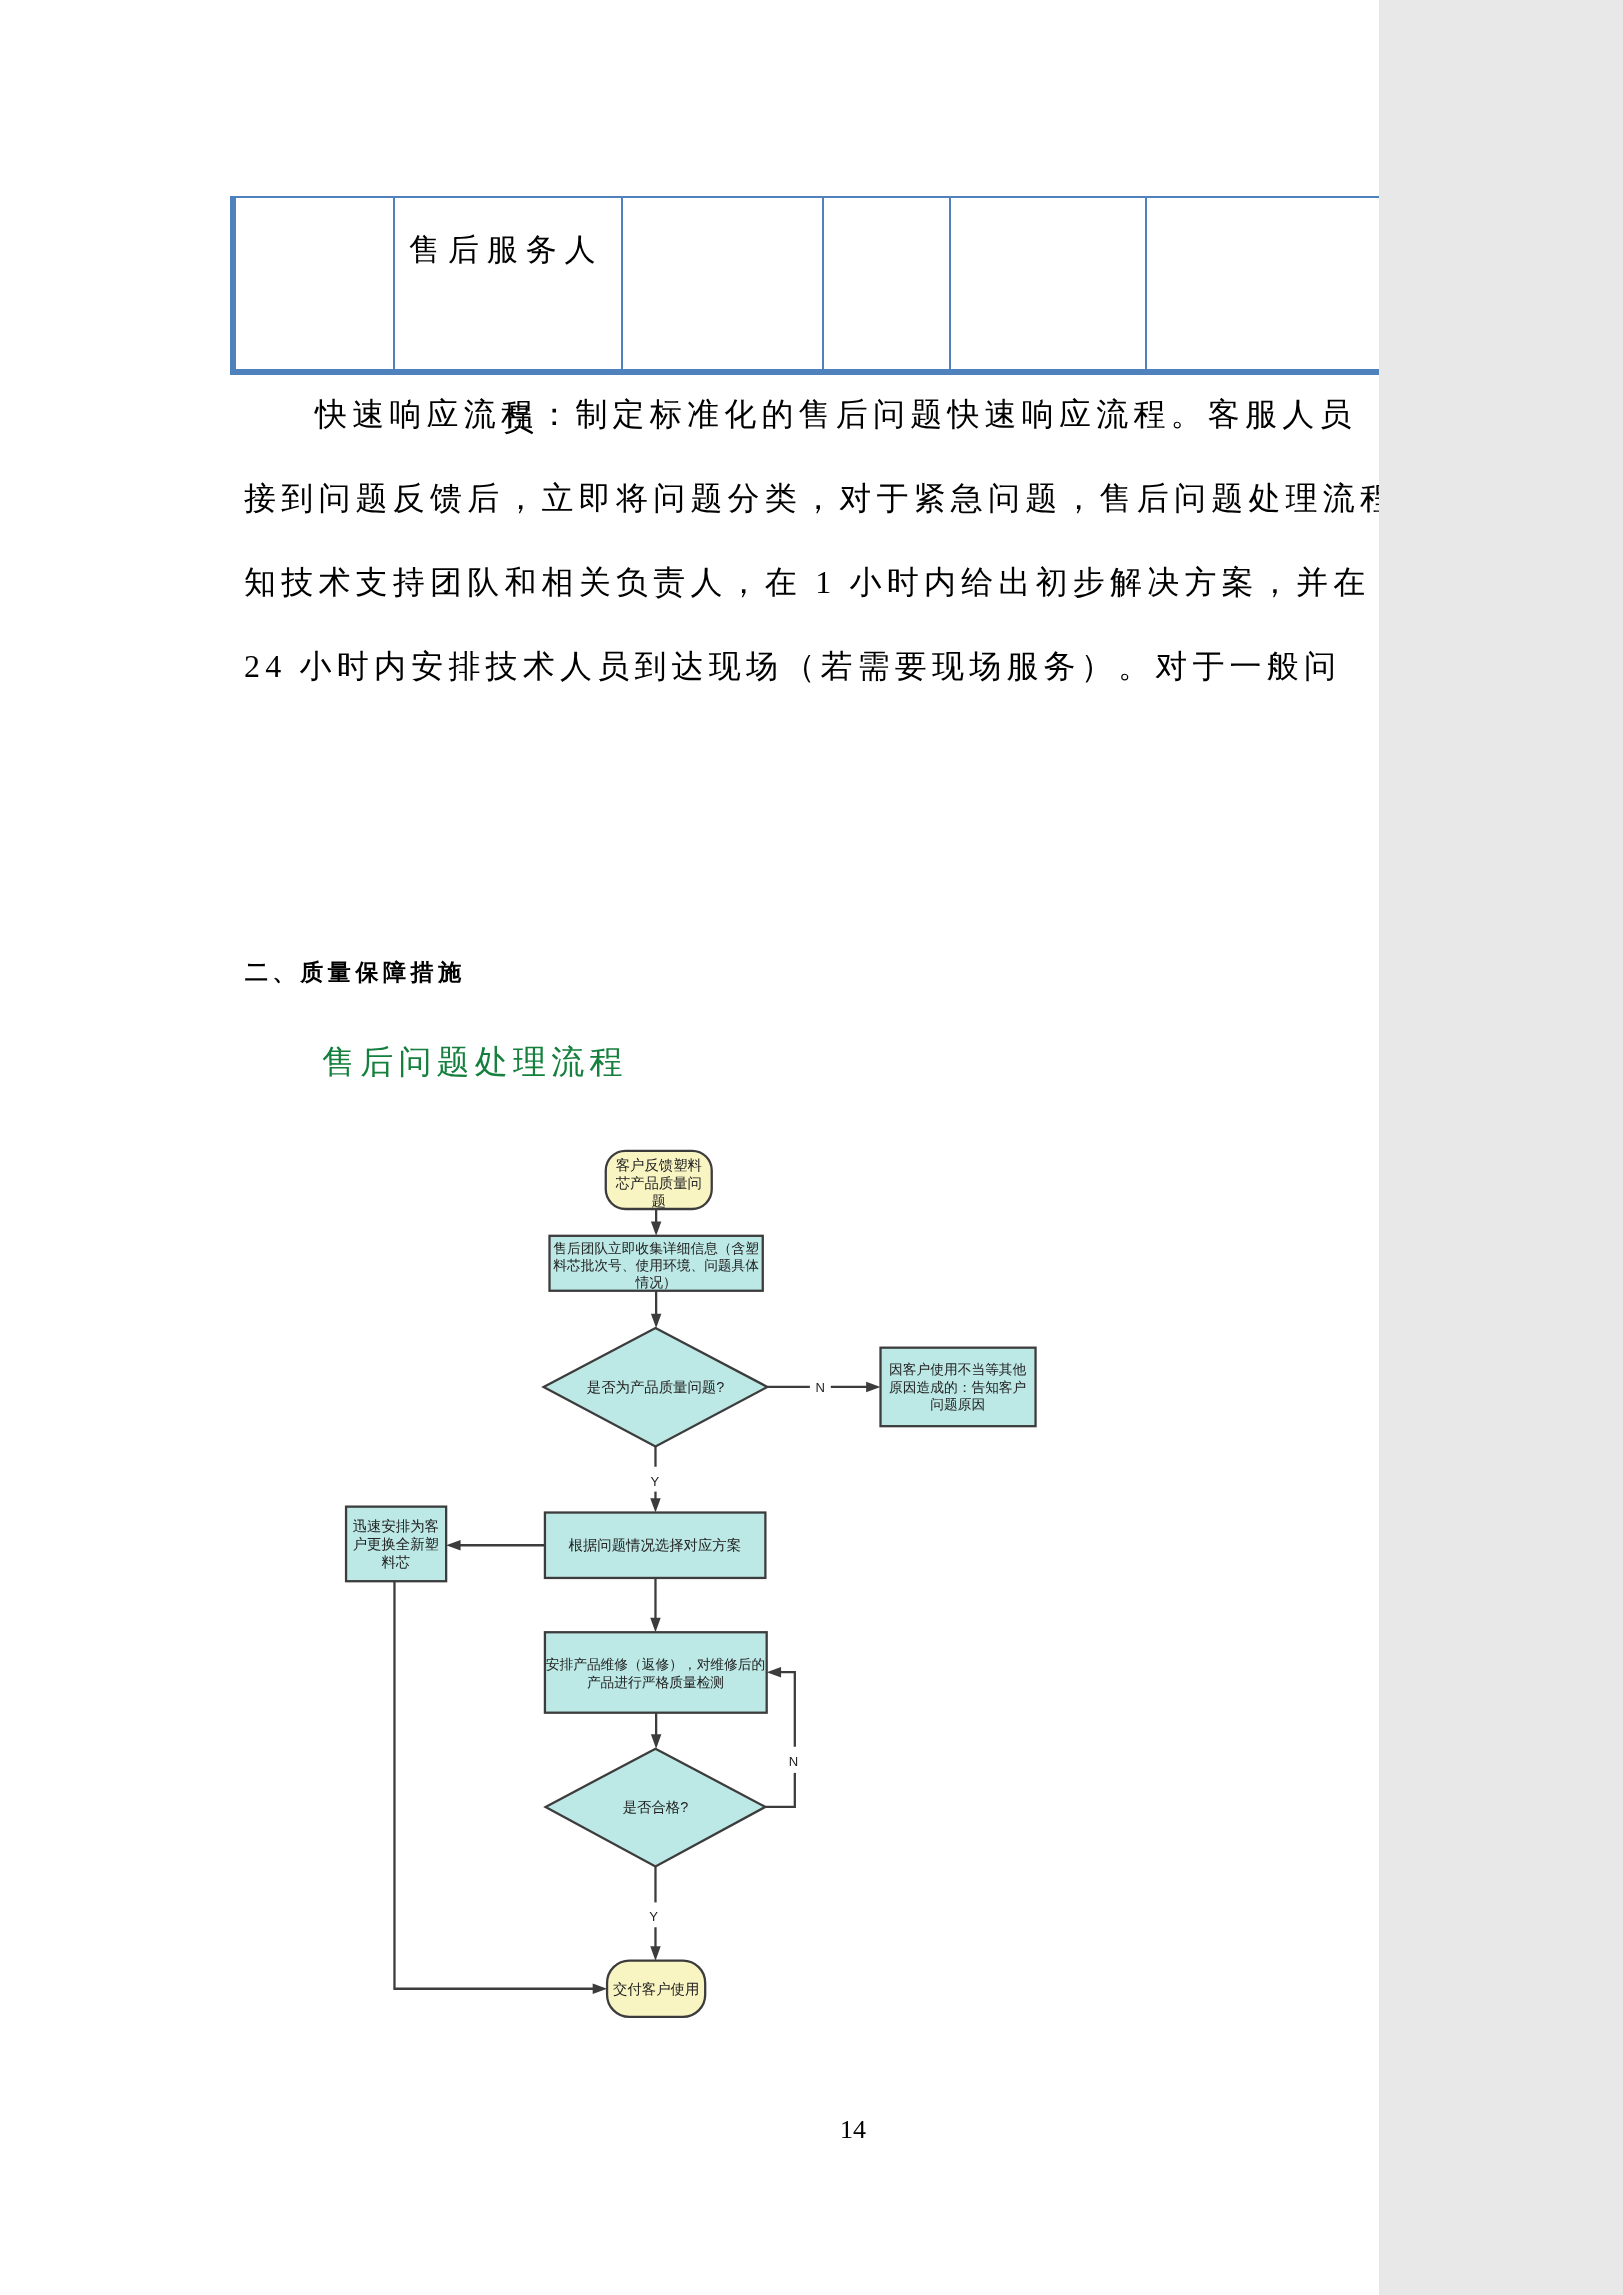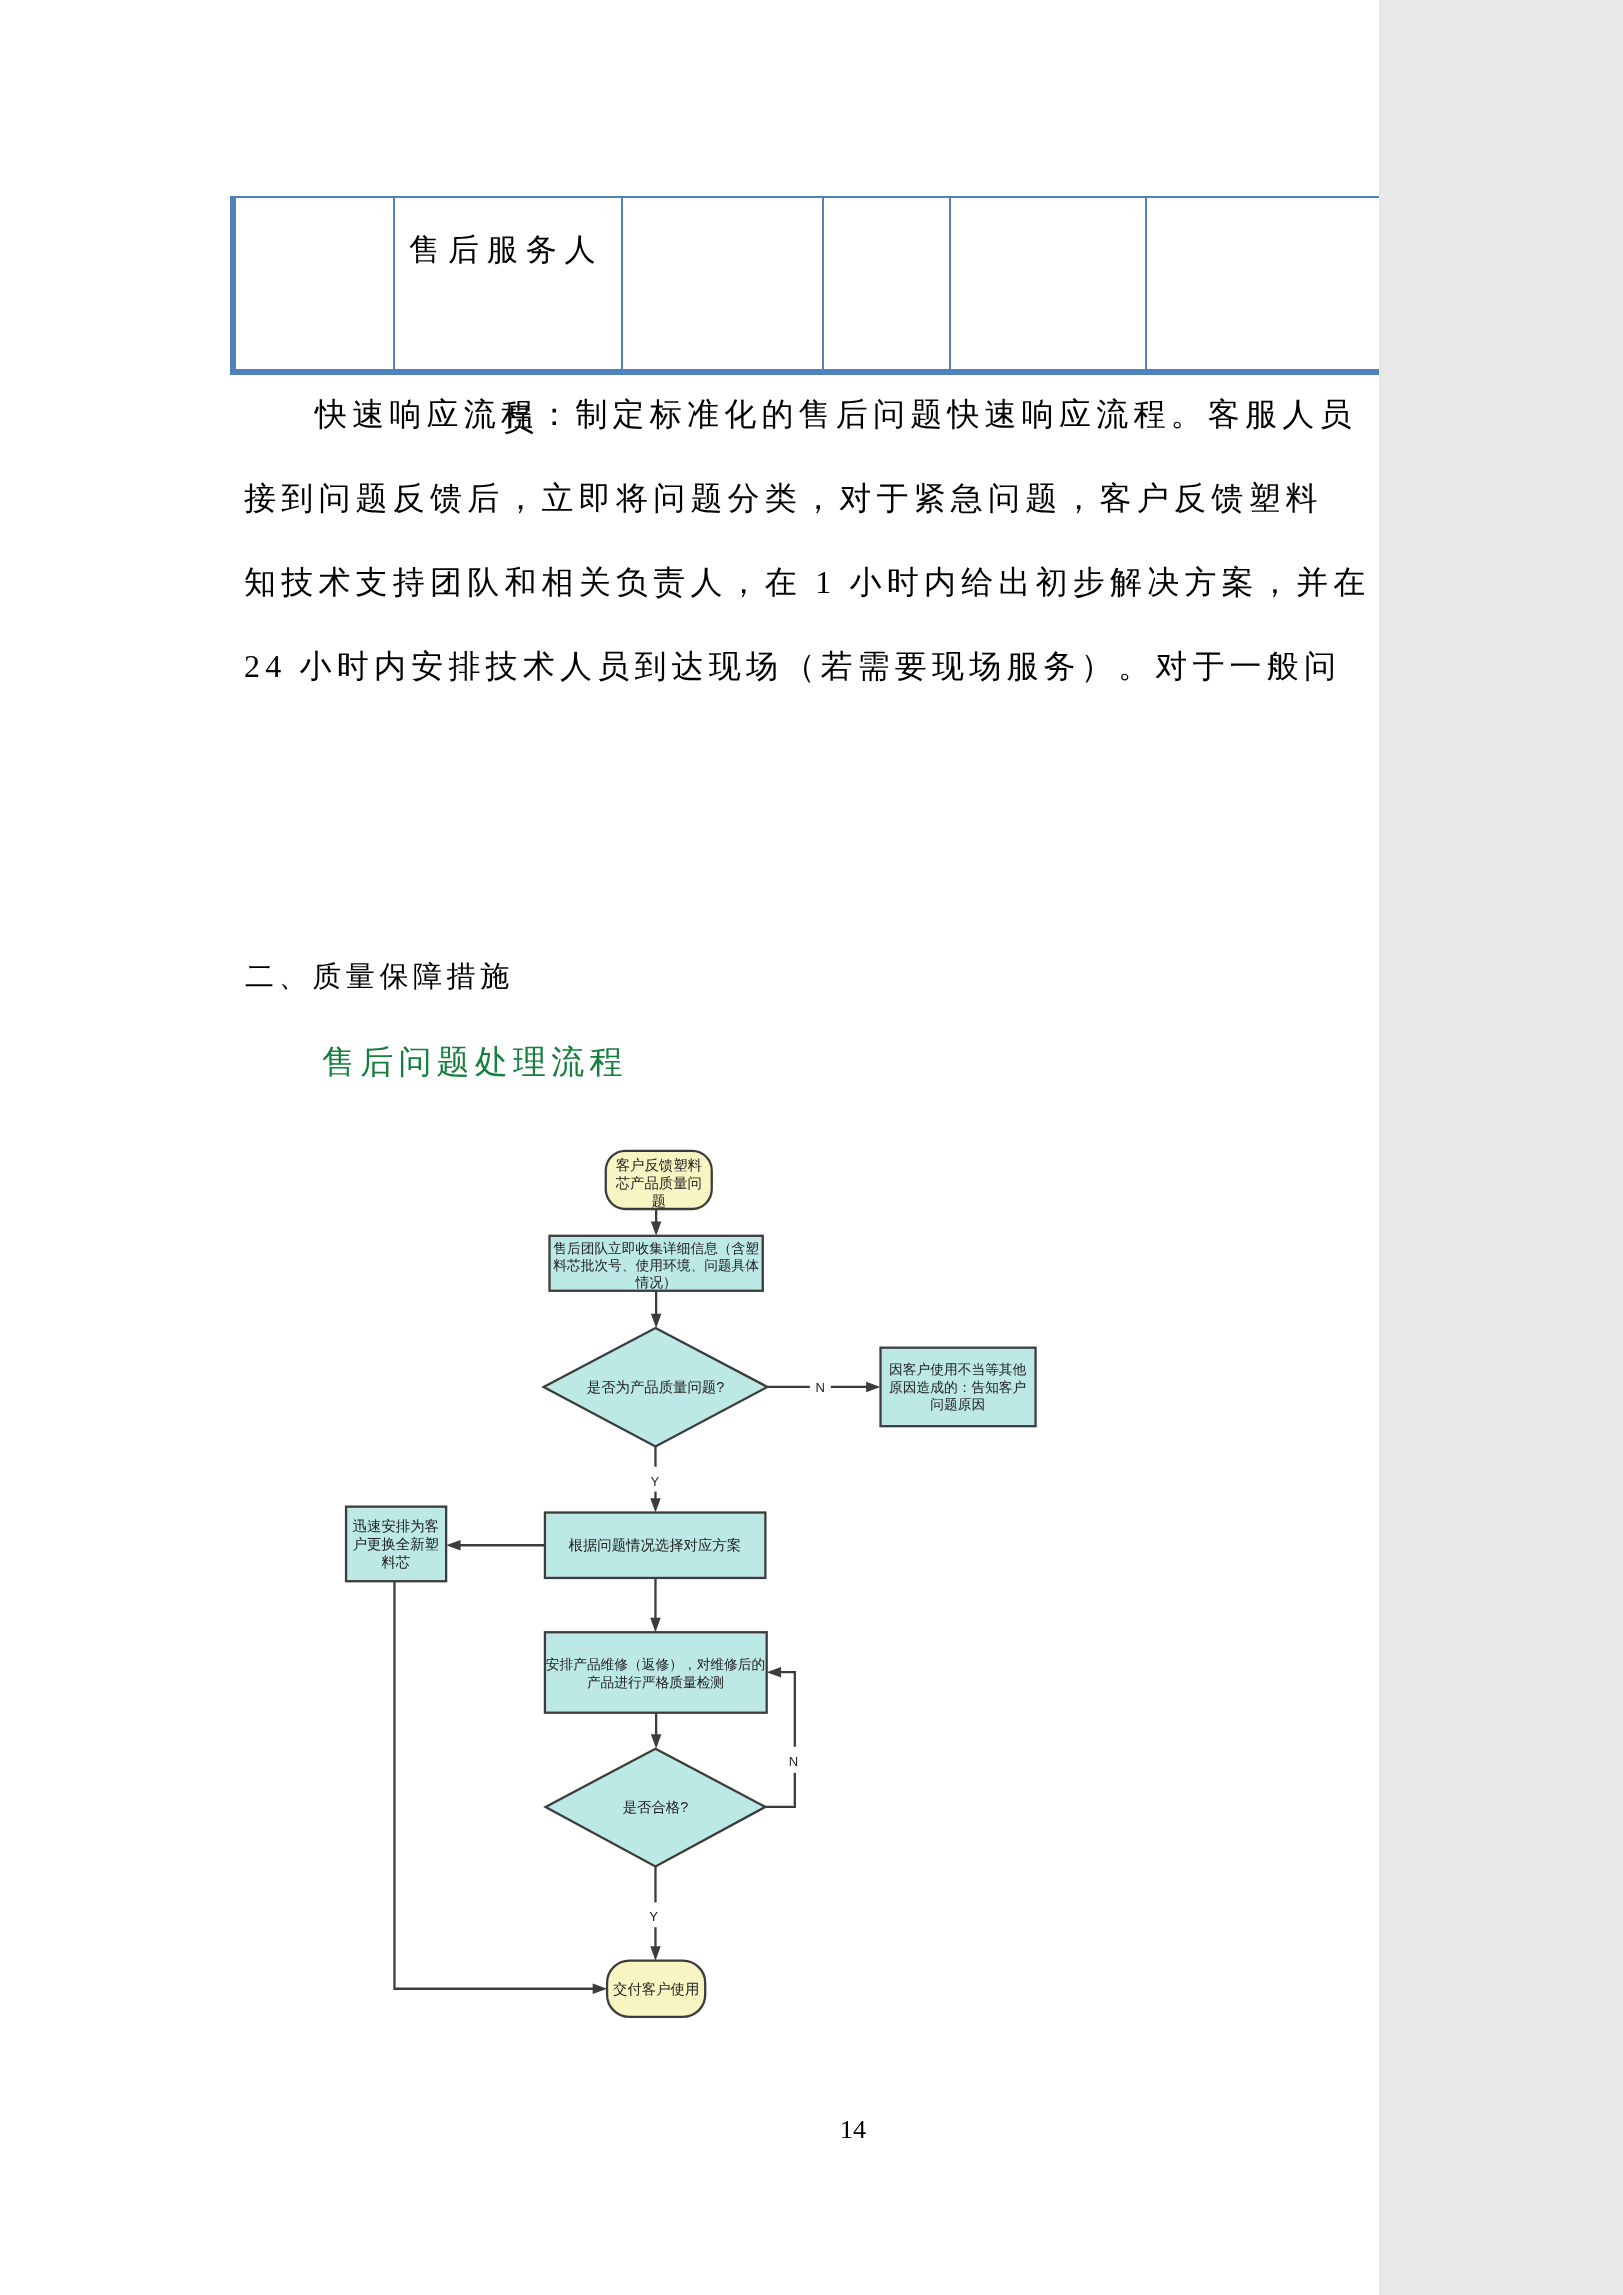--- a/index.html
+++ b/index.html
@@ -40,21 +40,21 @@
     left:244px; top:372px;
     width:1142px;
     font-size:32px; letter-spacing:5.2px; line-height:84px;
     color:#000000;
   }
   .body-par .line{height:84px; white-space:pre;}
   .body-par .line.first{text-indent:71px;}
   
   .h-section{
     position:absolute; left:245px; top:957px;
-    font-size:29px; letter-spacing:4.6px; color:#000; white-space:pre;
+    font-size:23px; letter-spacing:4.6px; color:#000; white-space:pre;font-weight:bold;
   }
   .h-sub{
     position:absolute; left:322px; top:1040px;
     font-size:33px; letter-spacing:5.2px; color:#15803d; white-space:pre;
   }
   
   .flow-svg{position:absolute; left:0; top:0;}
   .flow-svg text{
     font-family:"Liberation Sans","DejaVu Sans",sans-serif;
     fill:#222222;
@@ -79,21 +79,21 @@
     <div class="vsep" style="left:586px"></div>
     <div class="vsep" style="left:713px"></div>
     <div class="vsep" style="left:909px"></div>
     <div class="cell-text"><span>售后服务人</span><br>
       <span>员</span>
     </div>
   </div>
 
   <div class="body-par">
     <div class="line first">快速响应流程：制定标准化的售后问题快速响应流程。客服人员</div>
-    <div class="line">接到问题反馈后，立即将问题分类，对于紧急问题，客户反馈塑料</div>
+    <div class="line">接到问题反馈后，立即将问题分类，对于紧急问题，售后问题处理流程</div>
     <div class="line">知技术支持团队和相关负责人，在 1 小时内给出初步解决方案，并在</div>
     <div class="line">24 小时内安排技术人员到达现场（若需要现场服务）。对于一般问</div>
   </div>
 
   <div class="h-section">二、质量保障措施</div>
   <div class="h-sub">售后问题处理流程</div>
 
   <svg class="flow-svg" width="1623" height="2295" viewBox="0 0 2481 3508">
 
     <g stroke="#3c3c3c" stroke-width="3.5" fill="none">

